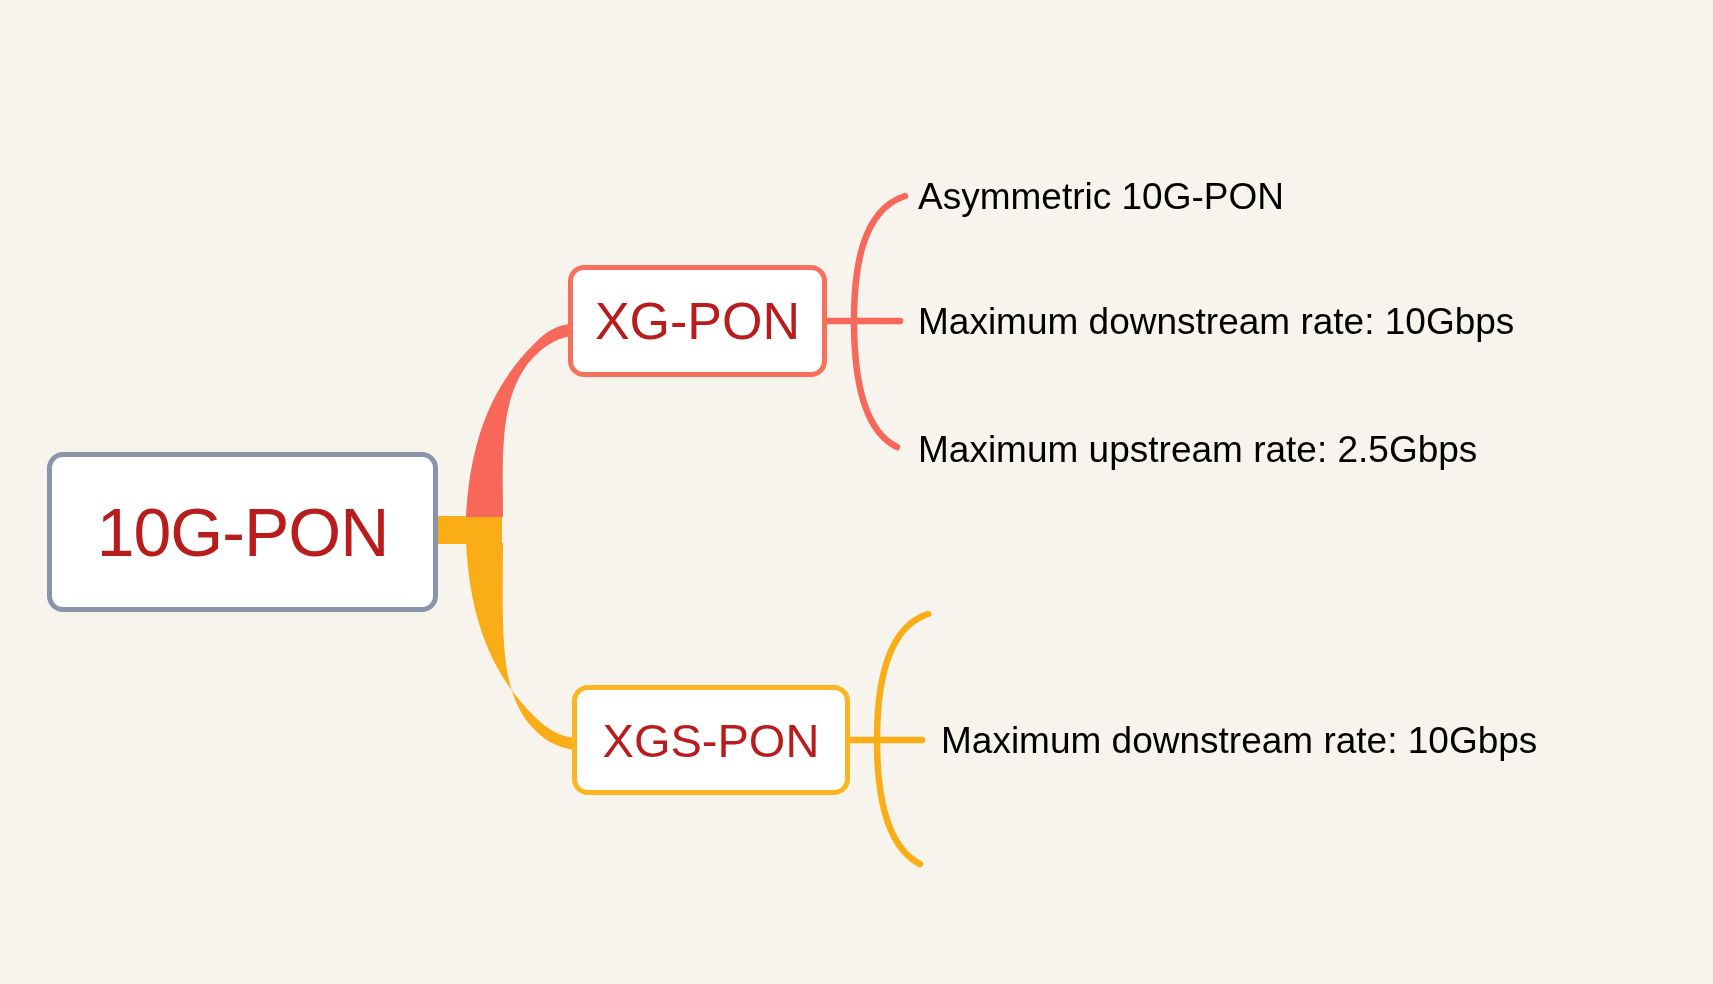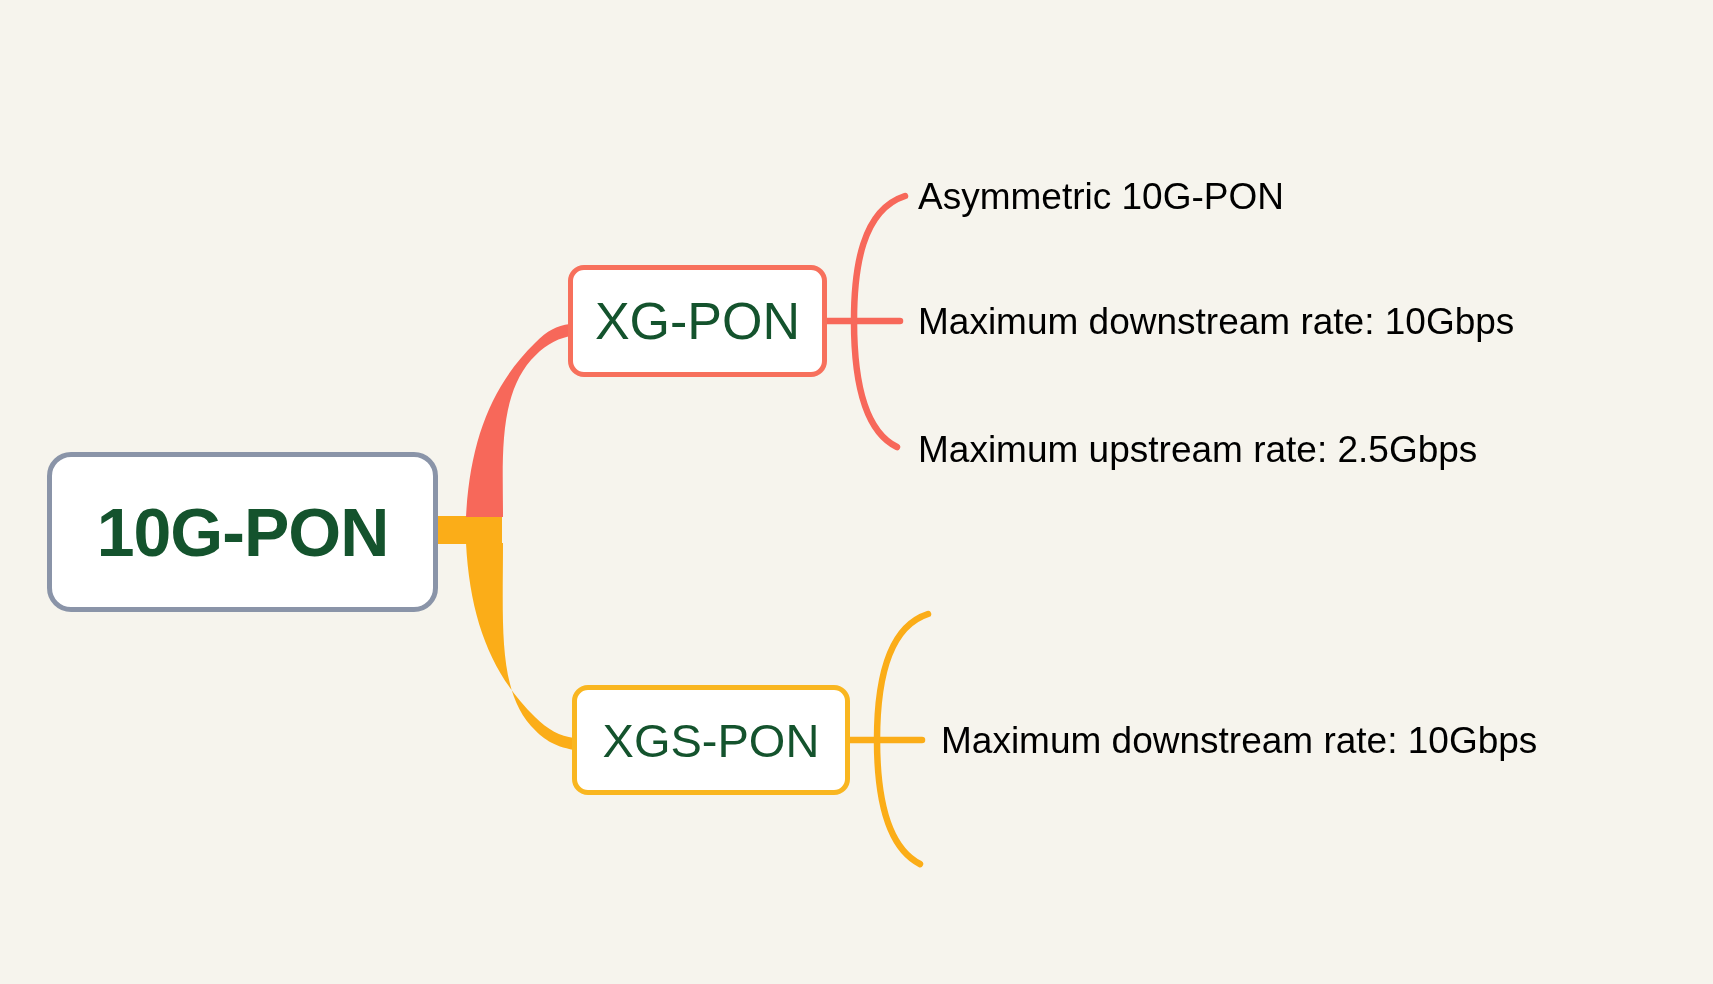--- a/index.html
+++ b/index.html
@@ -20,29 +20,29 @@
     left: 0; top: 0;
     width: 1713px; height: 984px;
   }
   .topic {
     position: absolute;
     background: #FFFFFF;
     box-sizing: border-box;
     display: flex;
     align-items: center;
     justify-content: center;
-    color: #14532d;
+    color: #b91c1c;
   }
   .topic-root {
     left: 47px; top: 452px;
     width: 391px; height: 160px;
     border: 5px solid #8A94A8;
-    border-radius: 24px;
+    border-radius: 16px;
     font-size: 68px;
-    font-weight: bold;
+    font-weight: normal;
     letter-spacing: -1px;
   }
   .topic-xg {
     left: 568px; top: 265px;
     width: 259px; height: 112px;
     border: 5px solid #F7705C;
     border-radius: 16px;
     font-size: 52px;
   }
   .topic-xgs {

